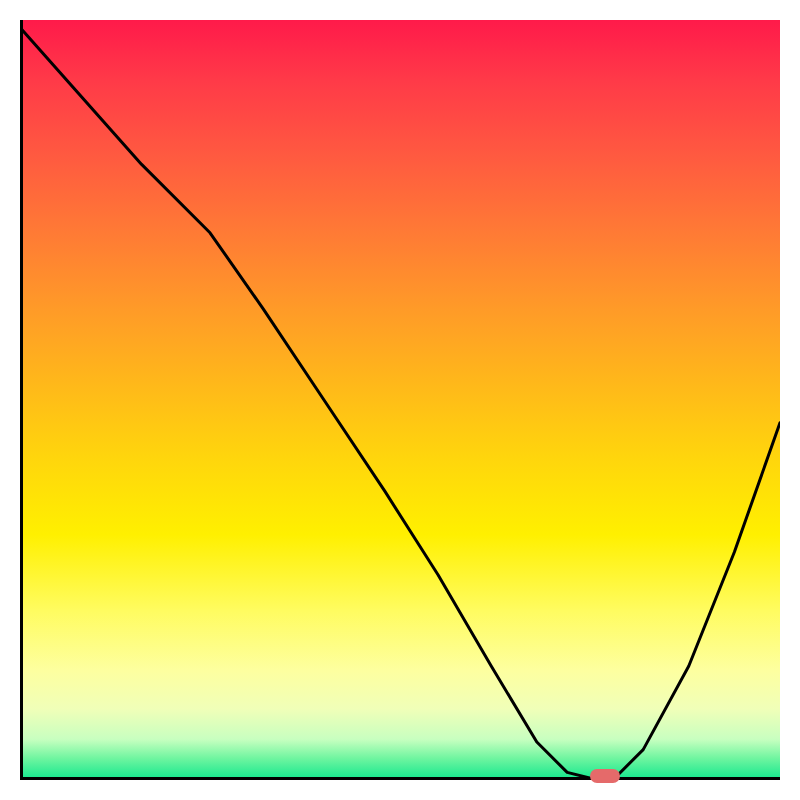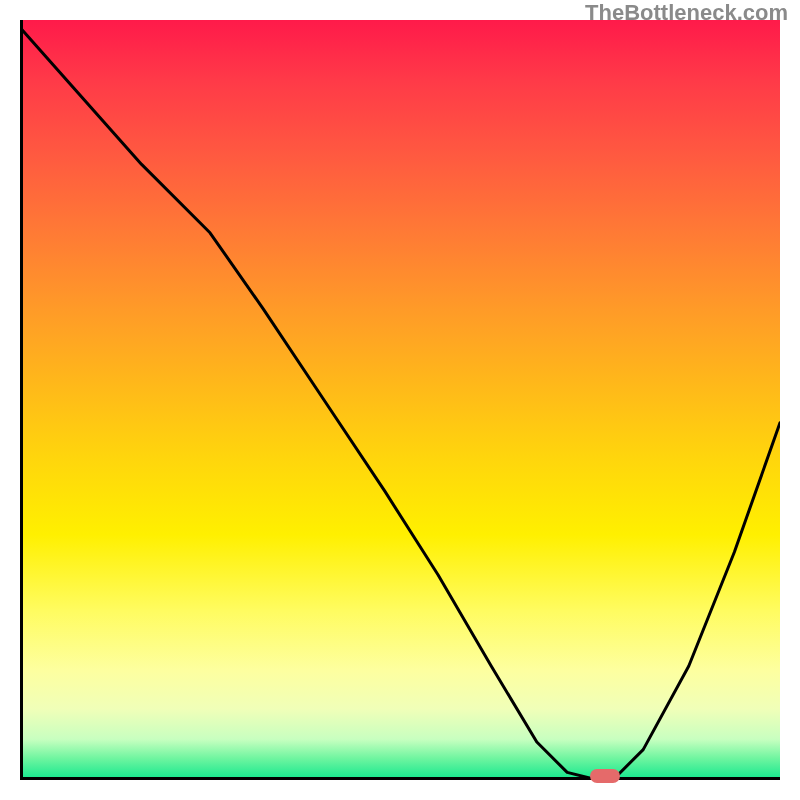--- a/index.html
+++ b/index.html
@@ -70,14 +70,13 @@
 
 <div class="chart-container">
   <div class="plot-area"></div>
 
   <svg class="curve" viewBox="0 0 760 760" preserveAspectRatio="none">
     <path id="curve-path" fill="none" stroke="#000" stroke-width="3" stroke-linejoin="round" stroke-linecap="round" d="M0.0 7.6 L60.8 76.0 L121.6 144.4 L190.0 212.8 L243.2 288.8 L304.0 380.0 L364.8 471.2 L418.0 554.8 L471.2 646.0 L516.8 722.0 L547.2 752.4 L577.6 760.0 L592.8 760.0 L623.2 729.6 L668.8 646.0 L714.4 532.0 L760.0 402.8"></path>
   </svg>
 
   <div id="marker" class="marker" style="left: 590.2px; top: 769.2px; background: rgb(229, 106, 106);"></div>
 
-  <div class="watermark">TheBottleneck.com</div>
 </div>
 
 </body></html>

